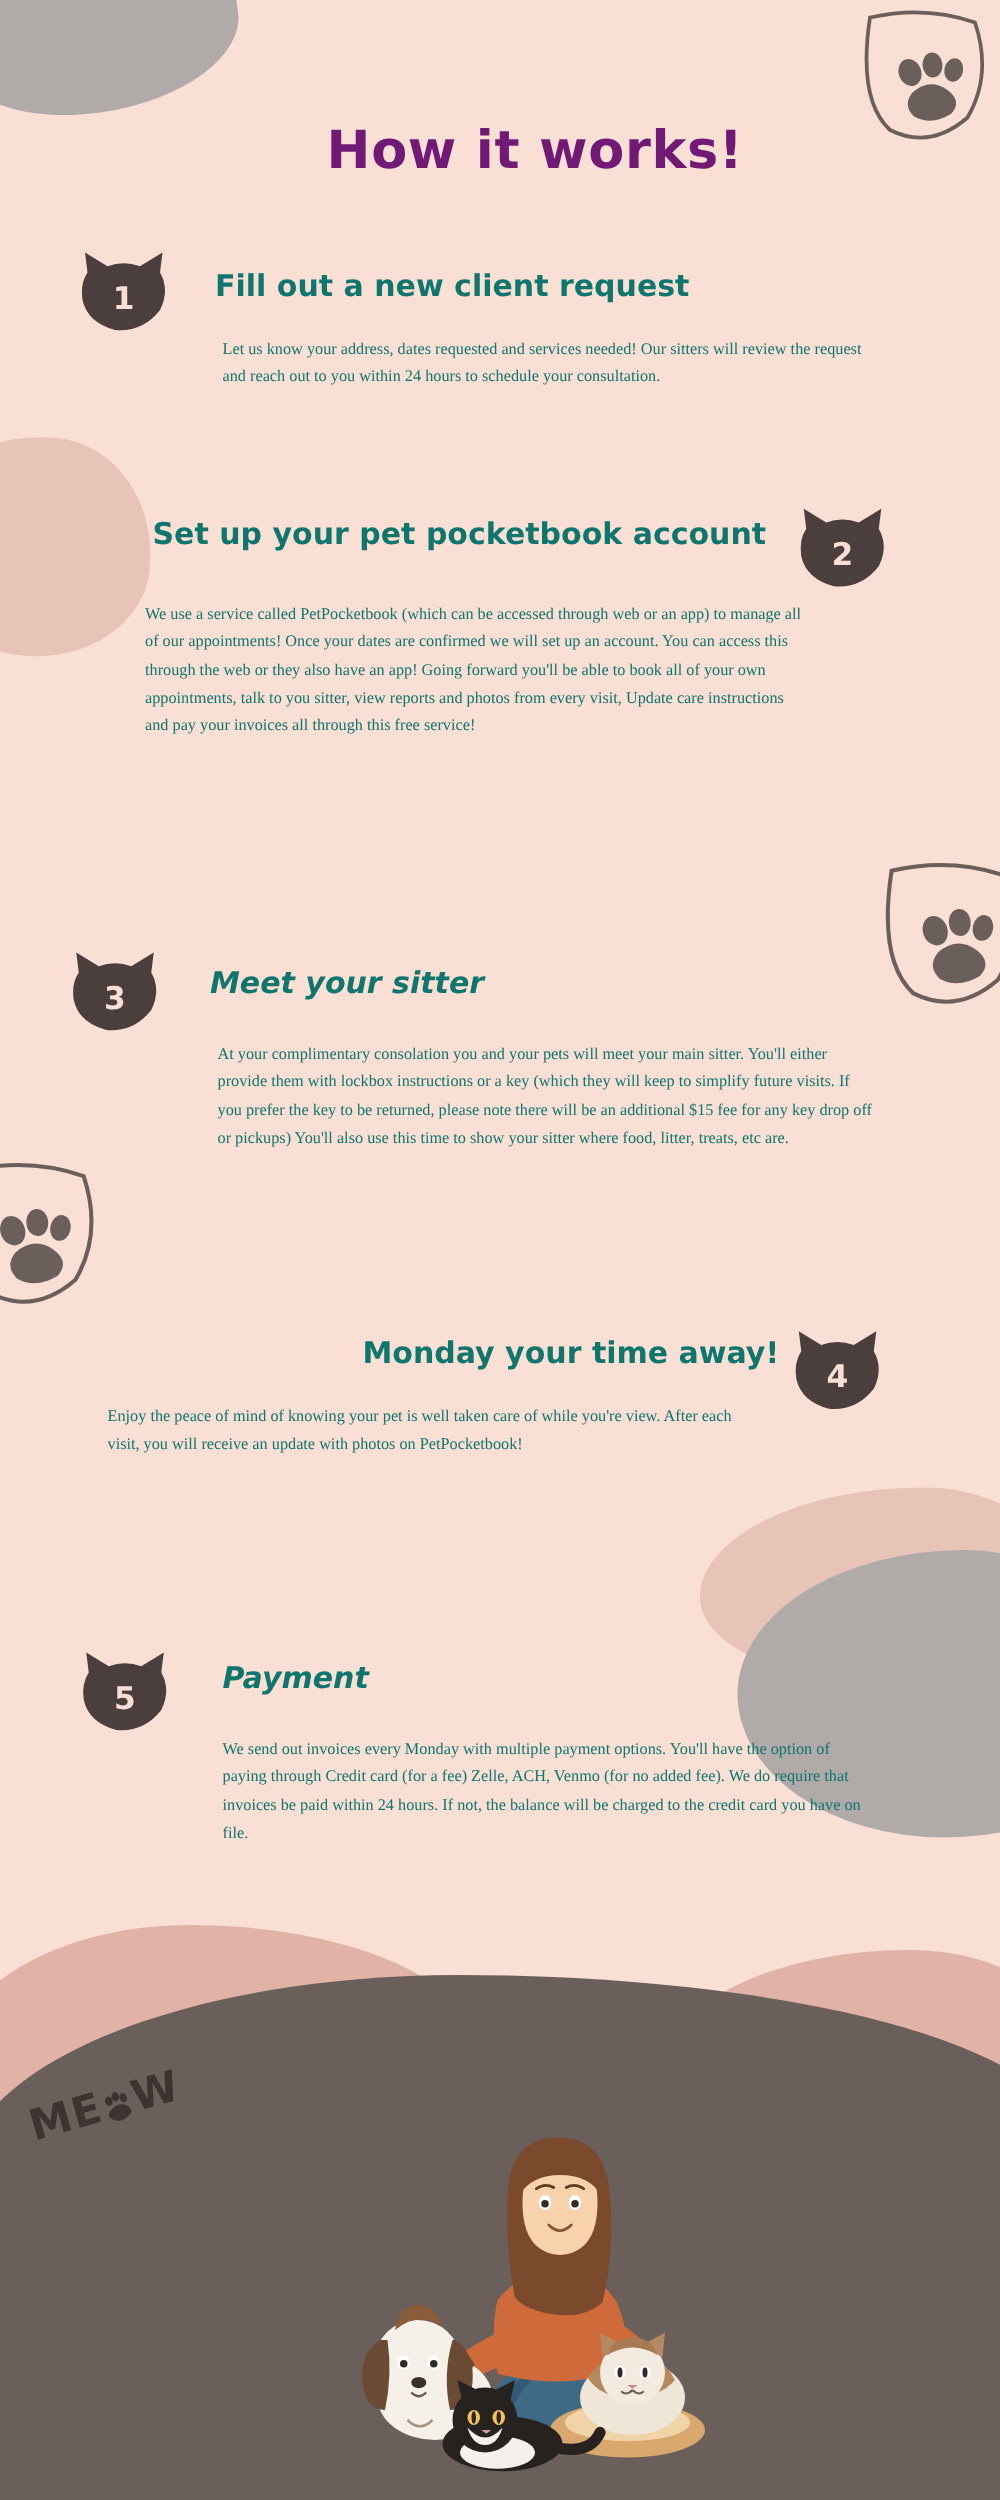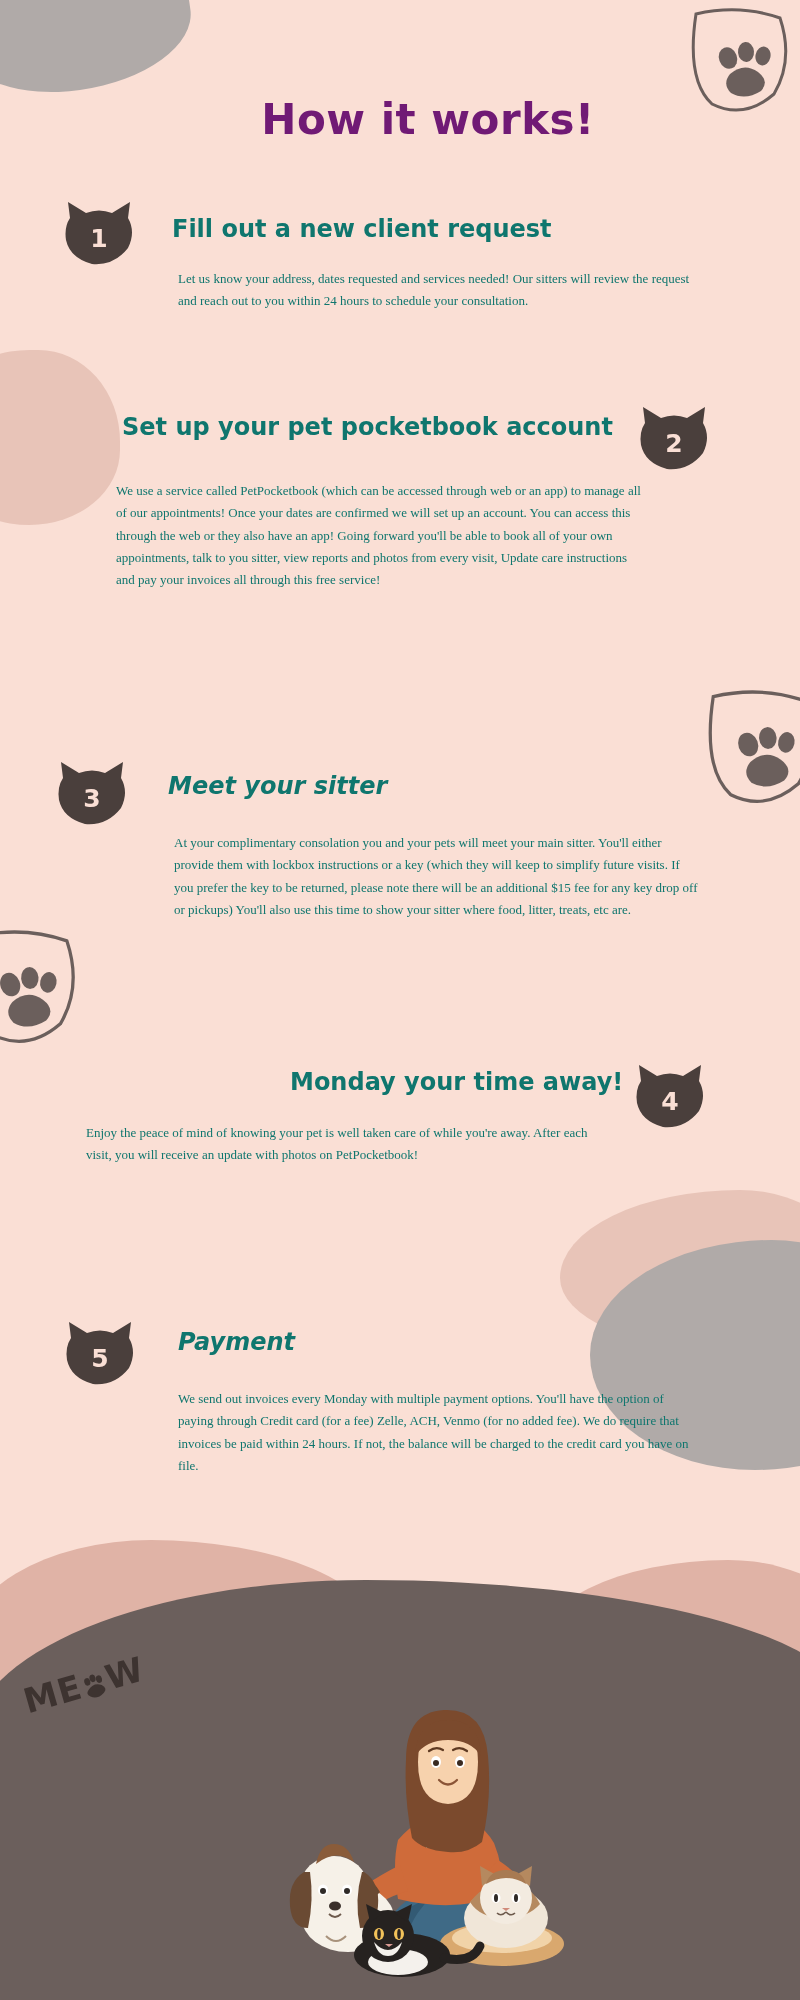--- a/index.html
+++ b/index.html
@@ -218,21 +218,21 @@
   </div>
 
   <div class="step">
     <div class="cat-badge" style="top:1063px; left:633px;">
       <svg width="74" height="70" viewBox="0 0 74 70">
         <path d="M8 18 L6 2 L24 13 Q37 8 50 13 L68 2 L66 18 Q74 32 66 48 Q52 66 30 64 Q8 58 4 40 Q2 27 8 18 Z" fill="#4a3f3c"></path>
       </svg>
       <div class="num">4</div>
     </div>
     <div class="step-title" style="top:1068px; left:290px;">Monday your time away!</div>
-    <div class="step-body" style="top:1122px; left:86px; width:520px;">Enjoy the peace of mind of knowing your pet is well taken care of while you're away. After each visit, you will receive an update with photos on PetPocketbook!</div>
+    <div class="step-body" style="top:1122px; left:86px; width:520px;">Enjoy the peace of mind of knowing your pet is well taken care of while you're view. After each visit, you will receive an update with photos on PetPocketbook!</div>
   </div>
 
   <div class="step">
     <div class="cat-badge" style="top:1320px; left:63px;">
       <svg width="74" height="70" viewBox="0 0 74 70">
         <path d="M8 18 L6 2 L24 13 Q37 8 50 13 L68 2 L66 18 Q74 32 66 48 Q52 66 30 64 Q8 58 4 40 Q2 27 8 18 Z" fill="#4a3f3c"></path>
       </svg>
       <div class="num">5</div>
     </div>
     <div class="step-title" style="top:1328px; left:178px;font-style:italic;">Payment</div>

